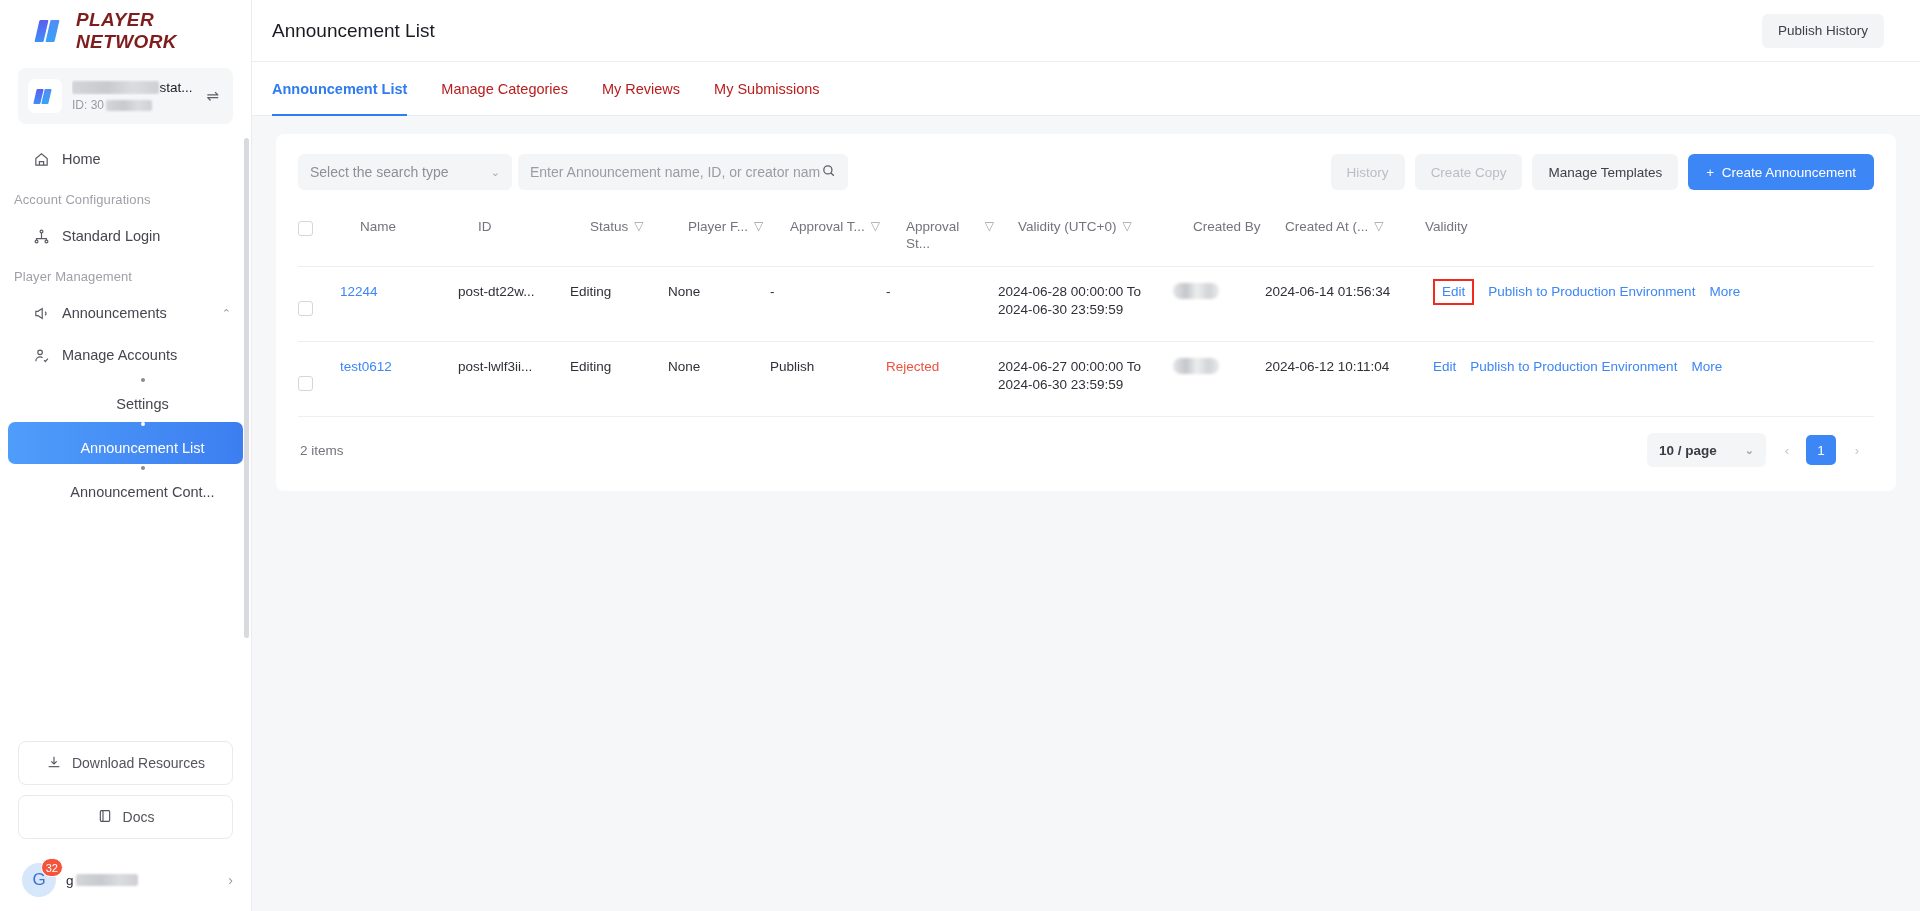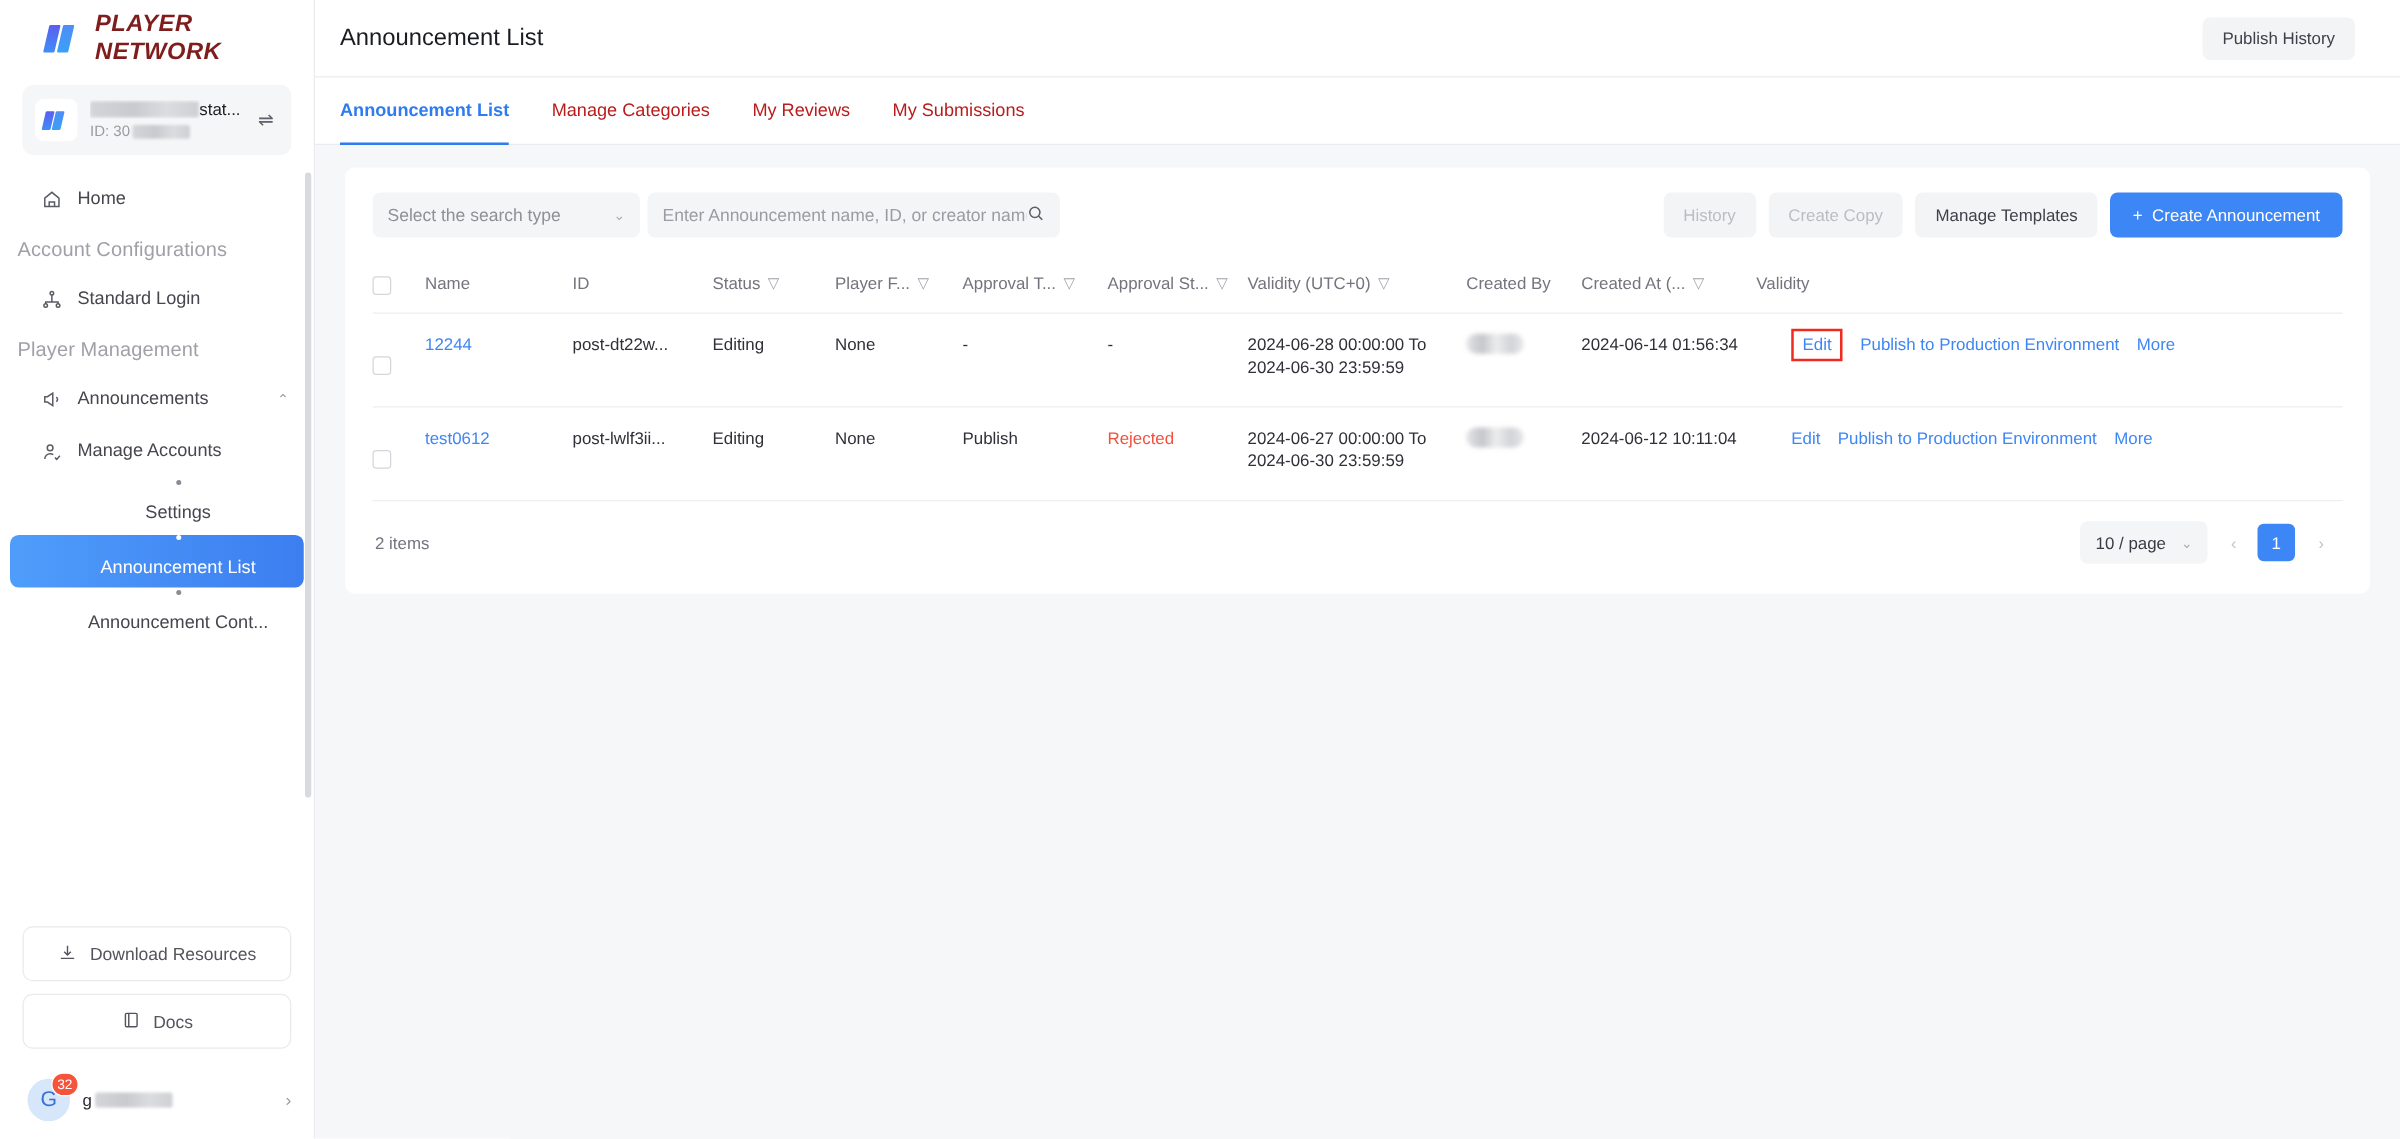--- a/index.html
+++ b/index.html
@@ -56,21 +56,21 @@
   .redact {
     display: inline-block; height: 13px; border-radius: 2px;
     background: linear-gradient(90deg,#d4d5d9,#c9cacf 40%,#dbdce0 70%,#cfd0d4);
     filter: blur(1.1px);
   }
   .org-id { font-size: 12px; color: #9a9ba2; display: flex; align-items: center; gap: 2px; margin-top: 3px;}
   .swap-icon { color: #5f6069; font-size: 15px; flex: 0 0 auto; padding: 4px; }
 
   .nav { flex: 1; overflow: hidden; padding-top: 4px; position: relative; }
   .nav-group-title {
-    font-size: 16px; color: #a0a1a8; padding: 12px 0 8px 14px; letter-spacing: .1px;
+    font-size: 13px; color: #a0a1a8; padding: 12px 0 8px 14px; letter-spacing: .1px;
   }
   .nav-item {
     height: 42px; display: flex; align-items: center; gap: 12px;
     padding-left: 24px; margin: 0 8px; border-radius: 7px;
     font-size: 14.5px; color: #45464e; cursor: pointer; font-weight: 500;
   }
   .nav-item .ico { width: 18px; height: 18px; display: flex; align-items: center; justify-content: center; color: #5b5c64; flex: 0 0 18px;}
   .nav-item .chev { margin-left: auto; margin-right: 12px; color: #9a9ba2; font-size: 11px; }
   .nav-sub {
     height: 42px; display: flex; align-items: center; gap: 14px;
@@ -172,21 +172,21 @@
   .tb-btn.disabled { color: #bcbdc4; cursor: not-allowed; }
   .tb-btn.primary { background: #3d86f5; color: #fff; padding: 0 18px; }
 
   
   table { width: 100%; border-collapse: collapse; table-layout: fixed; }
   thead th {
     text-align: left; font-size: 13.5px; color: #73747d; font-weight: 400;
     padding: 14px 4px 14px 0; vertical-align: top; border-bottom: 1px solid #eeeef1;
   }
   .th-inner { display: flex; align-items: flex-start; gap: 6px; }
-  .th-label { line-height: 17px; }
+  .th-label { line-height: 17px; margin-left: 20px; }
   .filter-ico { color: #9fa0a8; font-size: 12px; cursor: pointer; line-height: 16px; }
   tbody td {
     font-size: 13.5px; color: #2f3038; padding: 16px 4px 22px 0;
     vertical-align: top; border-bottom: 1px solid #eeeef1; line-height: 18px;
   }
   .cbox {
     width: 15px; height: 15px; border: 1px solid #d5d6dc; border-radius: 3px;
     background: #fff; display: block; cursor: pointer;
   }
   thead .cbox { margin-top: 3px; }
@@ -202,22 +202,22 @@
   .act { color: #3d86f5; cursor: pointer; white-space: nowrap; }
   .act.boxed {
     border: 2px solid #f02a1e; padding: 2px 7px; margin: -4px 0;
   }
 
   .pager { display: flex; align-items: center; padding: 16px 2px 14px 2px; }
   .pager-count { font-size: 13.5px; color: #73747d; }
   .pager-spacer { flex: 1; }
   .page-size {
     height: 34px; background: #f4f5f7; border-radius: 6px; display: flex;
-    align-items: center; gap: 12px; padding: 0 12px; font-size: 13.5px;
-    color: #3a3b43; cursor: pointer;
+    align-items: center; gap: 28px; padding: 0 12px; font-size: 13.5px;
+    color: #3a3b43; cursor: pointer; font-weight: bold;
   }
   .page-size .chev { color: #a8a9b0; font-size: 11px; }
   .pg-arrow {
     width: 30px; height: 30px; display: flex; align-items: center; justify-content: center;
     color: #c3c4cb; font-size: 13px; cursor: pointer; margin-left: 6px;
   }
   .pg-num {
     width: 30px; height: 30px; border-radius: 5px; background: #3d86f5; color: #fff;
     display: flex; align-items: center; justify-content: center; font-size: 13.5px;
     cursor: pointer; margin-left: 4px;

